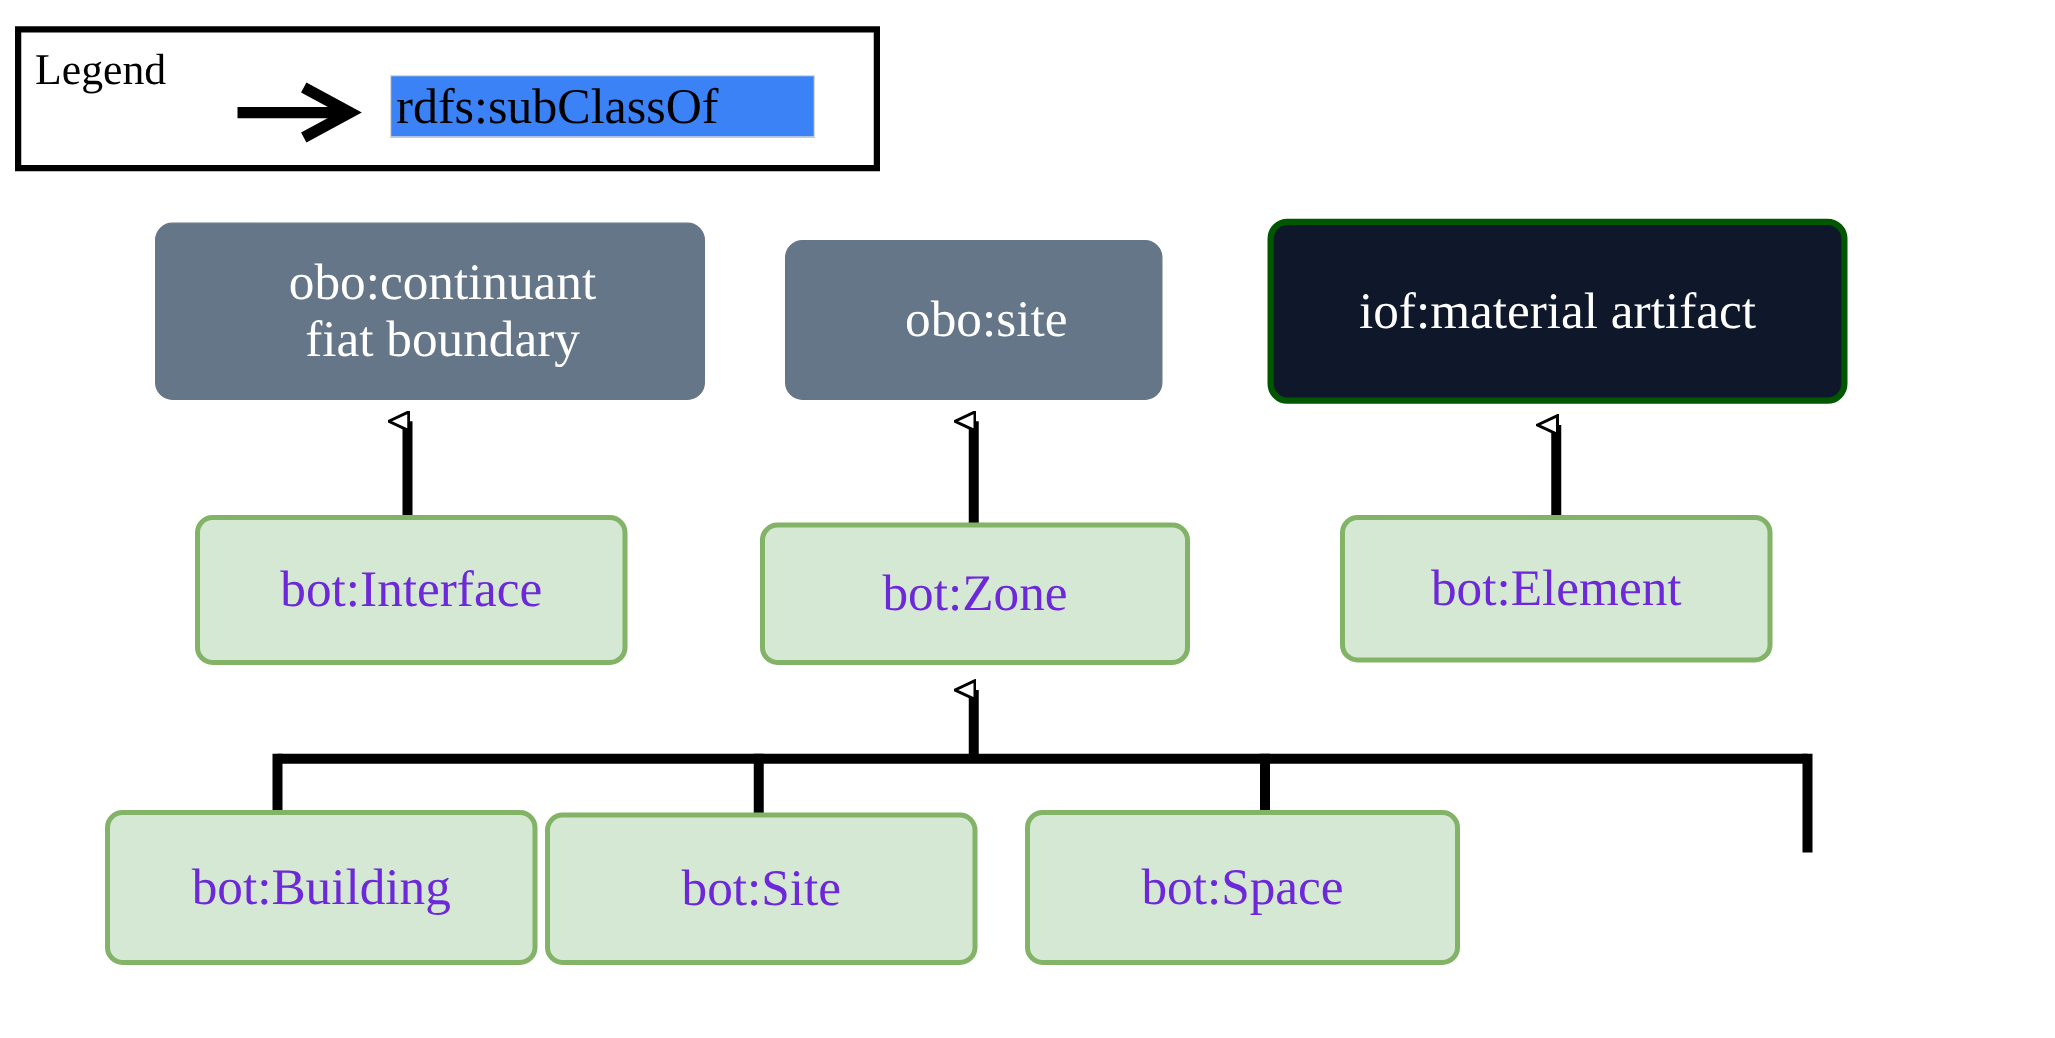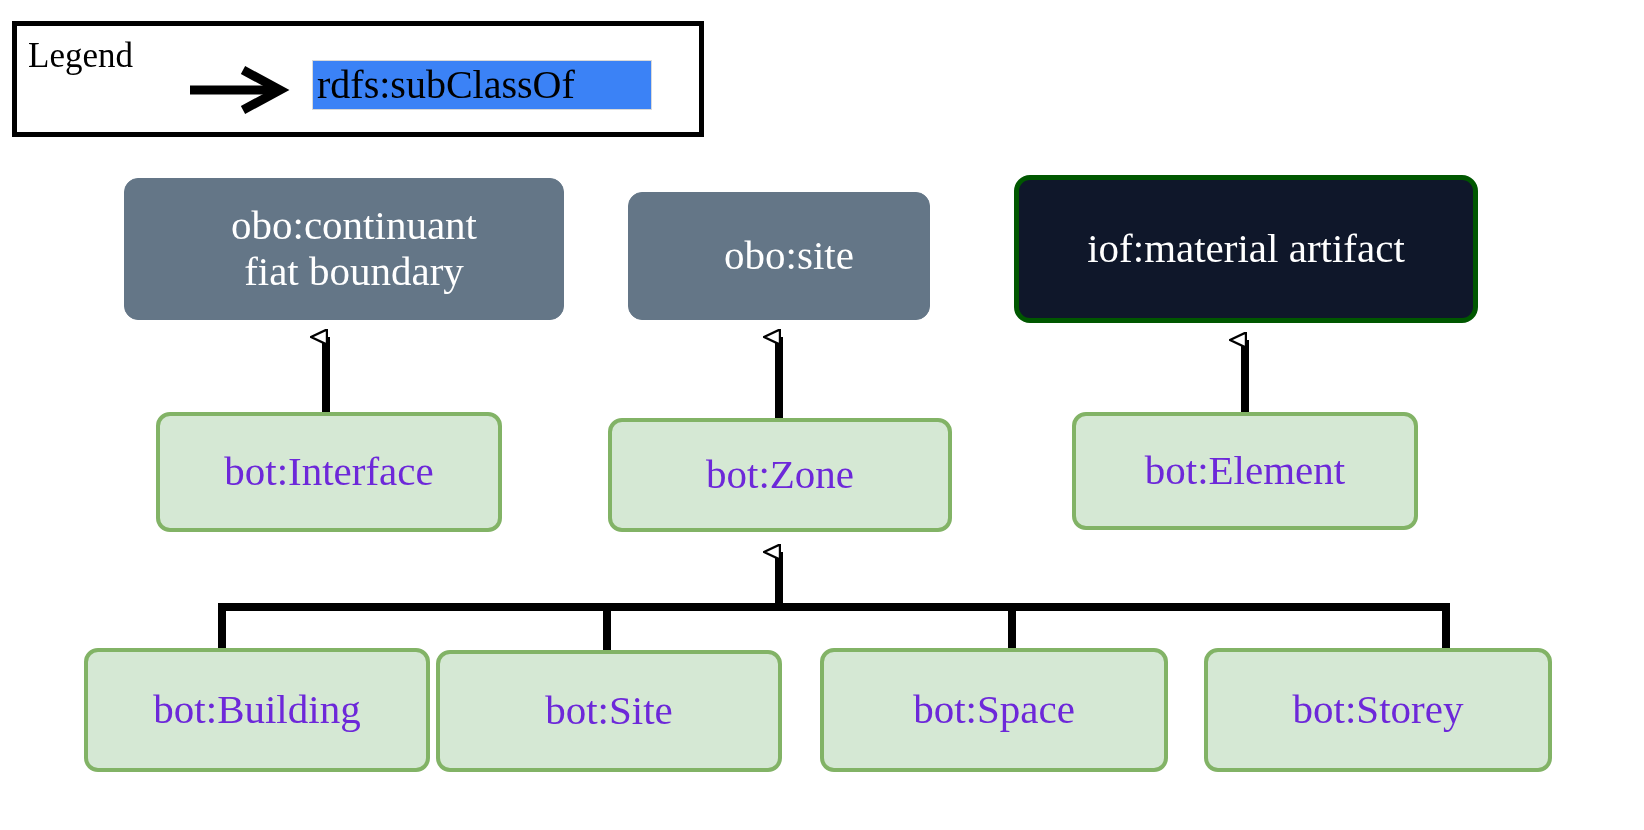--- a/index.html
+++ b/index.html
@@ -152,15 +152,14 @@
   <div class="node node-green-light" style="left:608px; top:418px; width:344px; height:114px;">bot:Zone</div>
 
   <div class="node node-green-light" style="left:1072px; top:412px; width:346px; height:118px;">bot:Element</div>
 
   <div class="node node-green-light" style="left:52px; top:648px; width:346px; height:124px;margin-left:32px;">bot:Building</div>
 
   <div class="node node-green-light" style="left:436px; top:650px; width:346px; height:122px;">bot:Site</div>
 
   <div class="node node-green-light" style="left:820px; top:648px; width:348px; height:124px;">bot:Space</div>
 
-  <div class="node node-green-light" style="left:1204px; top:648px; width:348px; height:124px;">bot:Storey</div>
 
 </div>
 
 </body></html>

